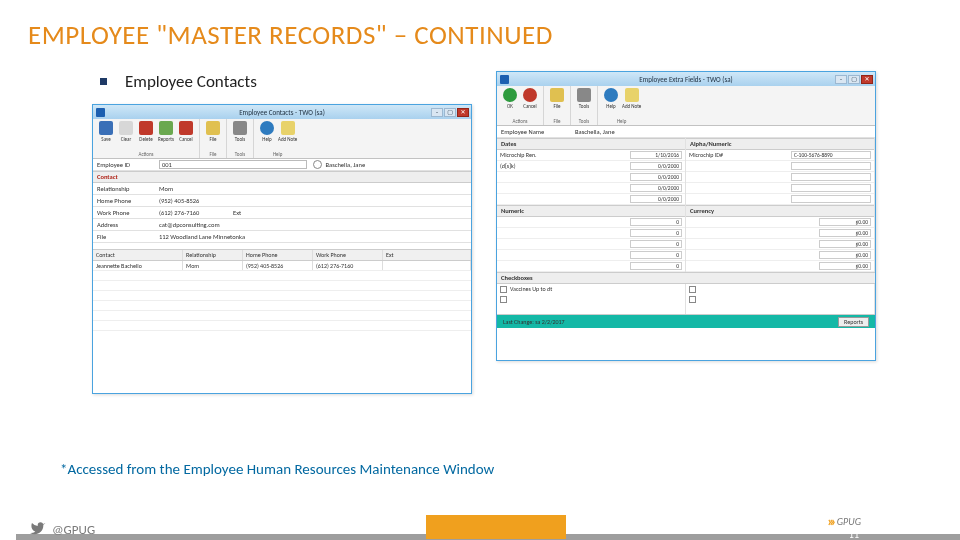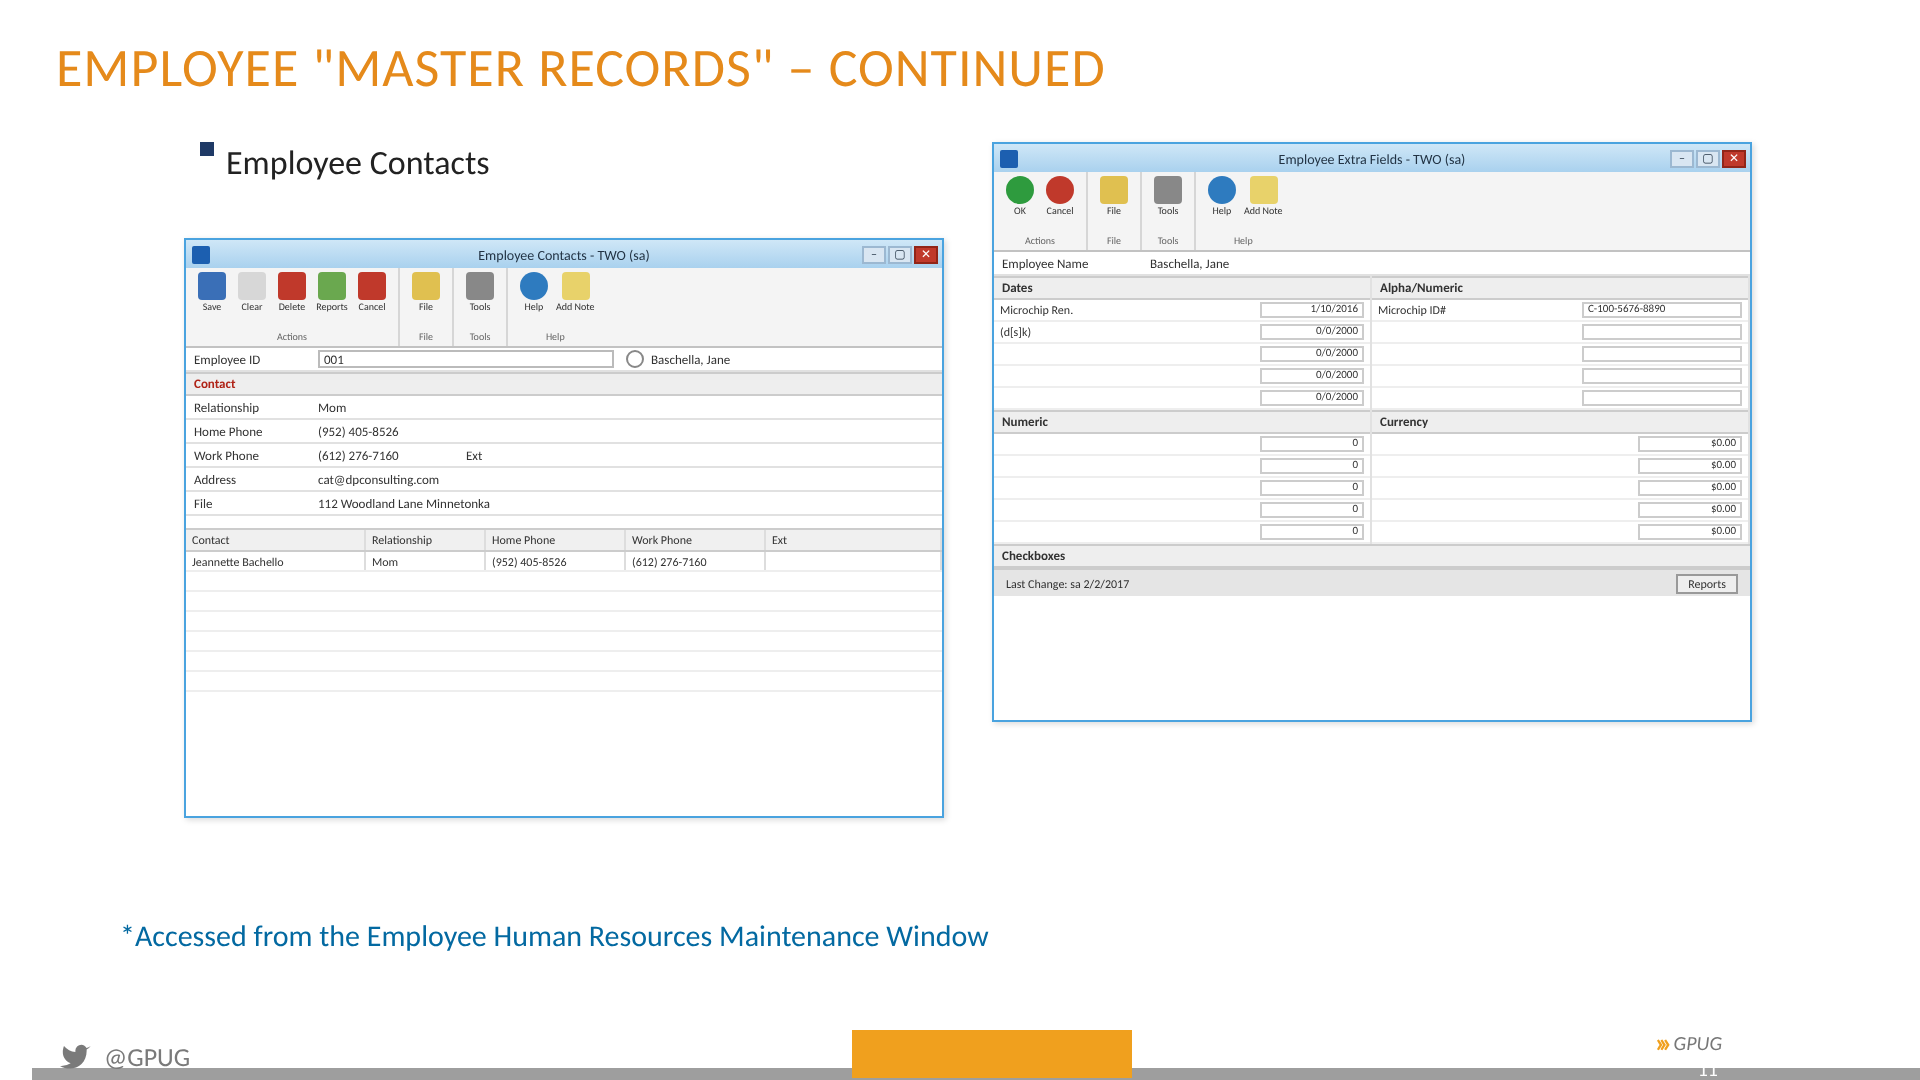--- a/index.html
+++ b/index.html
@@ -1,20 +1,20 @@
 <!DOCTYPE html>
 <html><head>
 <meta charset="utf-8">
 <style>
   *{box-sizing:border-box;margin:0;padding:0;font-family:"Segoe UI",Calibri,Arial,sans-serif}
   body{width:960px;height:540px;background:#fff;position:relative;overflow:hidden}
   .slide-title{font-size:27px;color:#e58a1b;font-weight:400;letter-spacing:.5px;padding:18px 0 0 28px}
   .content{display:flex;gap:24px;padding:20px 0 0 92px}
   .col{width:380px}
-  .bullet-row{display:flex;align-items:flex-start;gap:6px;margin-bottom:27px;padding-left:8px}
+  .bullet-row{display:flex;align-items:center;gap:18px;margin-bottom:12px;padding-left:8px}
   .bullet{width:7px;height:7px;background:#1f3a66}
   .bullet-text{font-size:17px;color:#222}
   .win{border:1px solid #4aa3df;background:#fff;font-size:7px;color:#333;box-shadow:1px 1px 3px rgba(0,0,0,.15)}
   .titlebar{height:14px;background:linear-gradient(#cfe7f7,#a9d1ee);display:flex;align-items:center;padding:0 20px;font-size:7px;color:#234;justify-content:center;position:relative}
   .titlebar .ic{position:absolute;left:3px;width:9px;height:9px;background:#1c5fb0;border-radius:1px}
   .winbtns{position:absolute;right:2px;display:flex;gap:1px}
   .winbtns span{width:12px;height:9px;background:#d9e6f2;border:1px solid #9cb8d1;font-size:6px;text-align:center;line-height:7px}
   .winbtns .close{background:#c0392b;border-color:#922518;color:#fff}
   .ribbon{display:flex;border-bottom:1px solid #c2c2c2;background:#f4f4f4;height:40px}
   .rgroup{display:flex;flex-direction:column;align-items:center;border-right:1px solid #d6d6d6;padding:2px 4px 1px;justify-content:space-between}
@@ -32,21 +32,21 @@
   .gridhead span,.gridrow span{font-size:6px;padding:1px 3px;border-right:1px solid #ddd;overflow:hidden}
   .gridrow{display:flex;border-bottom:1px solid #eee;height:10px}
   .blank{height:10px;border-bottom:1px solid #eee}
   .twocol{display:flex}
   .twocol>div{flex:1;border-right:1px solid #e1e1e1}
   .kv{display:flex;height:11px;align-items:center;font-size:6px;padding:0 3px;border-bottom:1px solid #eee}
   .kv span:first-child{flex:1}
   .kv .v{width:52px;border:1px solid #ccc;height:8px;text-align:right;padding:0 2px;font-size:5.5px}
   .chkrow{display:flex;height:10px;align-items:center;font-size:6px;padding:0 3px}
   .chk{width:7px;height:7px;border:1px solid #888;margin-right:3px}
-  .foot{display:flex;justify-content:space-between;align-items:center;height:14px;border-top:1px solid #ccc;padding:0 6px;font-size:6px;background:#e5e5e5}
+  .foot{display:flex;justify-content:space-between;align-items:center;height:14px;border-top:1px solid #ccc;padding:0 6px;font-size:6px;background:#14b8a6}
   .btn3d{border:1px solid #999;background:#eee;padding:0 5px;height:10px;font-size:6px;line-height:8px}
   .note{position:absolute;left:60px;top:460px;font-size:15px;color:#0369a1}
   .botbar{position:absolute;left:16px;bottom:0;width:863px;height:26px;display:flex;align-items:center}
   .botbar .gray{position:absolute;left:0;bottom:0;width:960px;height:6px;background:#9e9e9e}
   .botbar .orange{position:absolute;left:410px;bottom:1px;width:140px;height:24px;background:#f0a01e}
   .twitter{position:absolute;left:14px;bottom:3px;display:flex;align-items:center;gap:6px;color:#7a7a7a;font-size:13px;z-index:2}
   .twitter svg{width:16px;height:16px;fill:#7a7a7a}
   .logo{position:absolute;right:18px;bottom:10px;display:flex;align-items:center;gap:4px;font-size:10px;color:#777;font-style:italic;z-index:2}
   .logo .chev{color:#f0a01e;font-weight:bold;font-size:14px;letter-spacing:-3px;font-style:normal}
   .pagenum{position:absolute;right:20px;bottom:-1px;font-size:10px;color:#fff;z-index:3}
@@ -337,20 +337,39 @@
               <span></span>
               <span class="v">$0.00</span>
             </div>
           <div class="kv">
               <span></span>
               <span class="v">$0.00</span>
             </div>
         </div>
       </div>
       <div class="sectionlabel">Checkboxes</div>
+      <div class="twocol" style="height:30px">
+        <div>
+          <div class="chkrow">
+              <span class="chk"></span>
+              <span>Vaccines Up to dt</span>
+            </div>
+          <div class="chkrow">
+              <span class="chk"></span>
+            </div>
+        </div>
+        <div>
+          <div class="chkrow">
+              <span class="chk"></span>
+            </div>
+          <div class="chkrow">
+              <span class="chk"></span>
+            </div>
+        </div>
+      </div>
       <div class="foot">
         <span><span>Last Change:</span> <span>sa</span> <span>2/2/2017</span></span>
         <span class="btn3d">Reports</span>
       </div>
     </div>
   </div>
 </div>
 
 <div class="note">*Accessed from the Employee Human Resources Maintenance Window</div>
 

